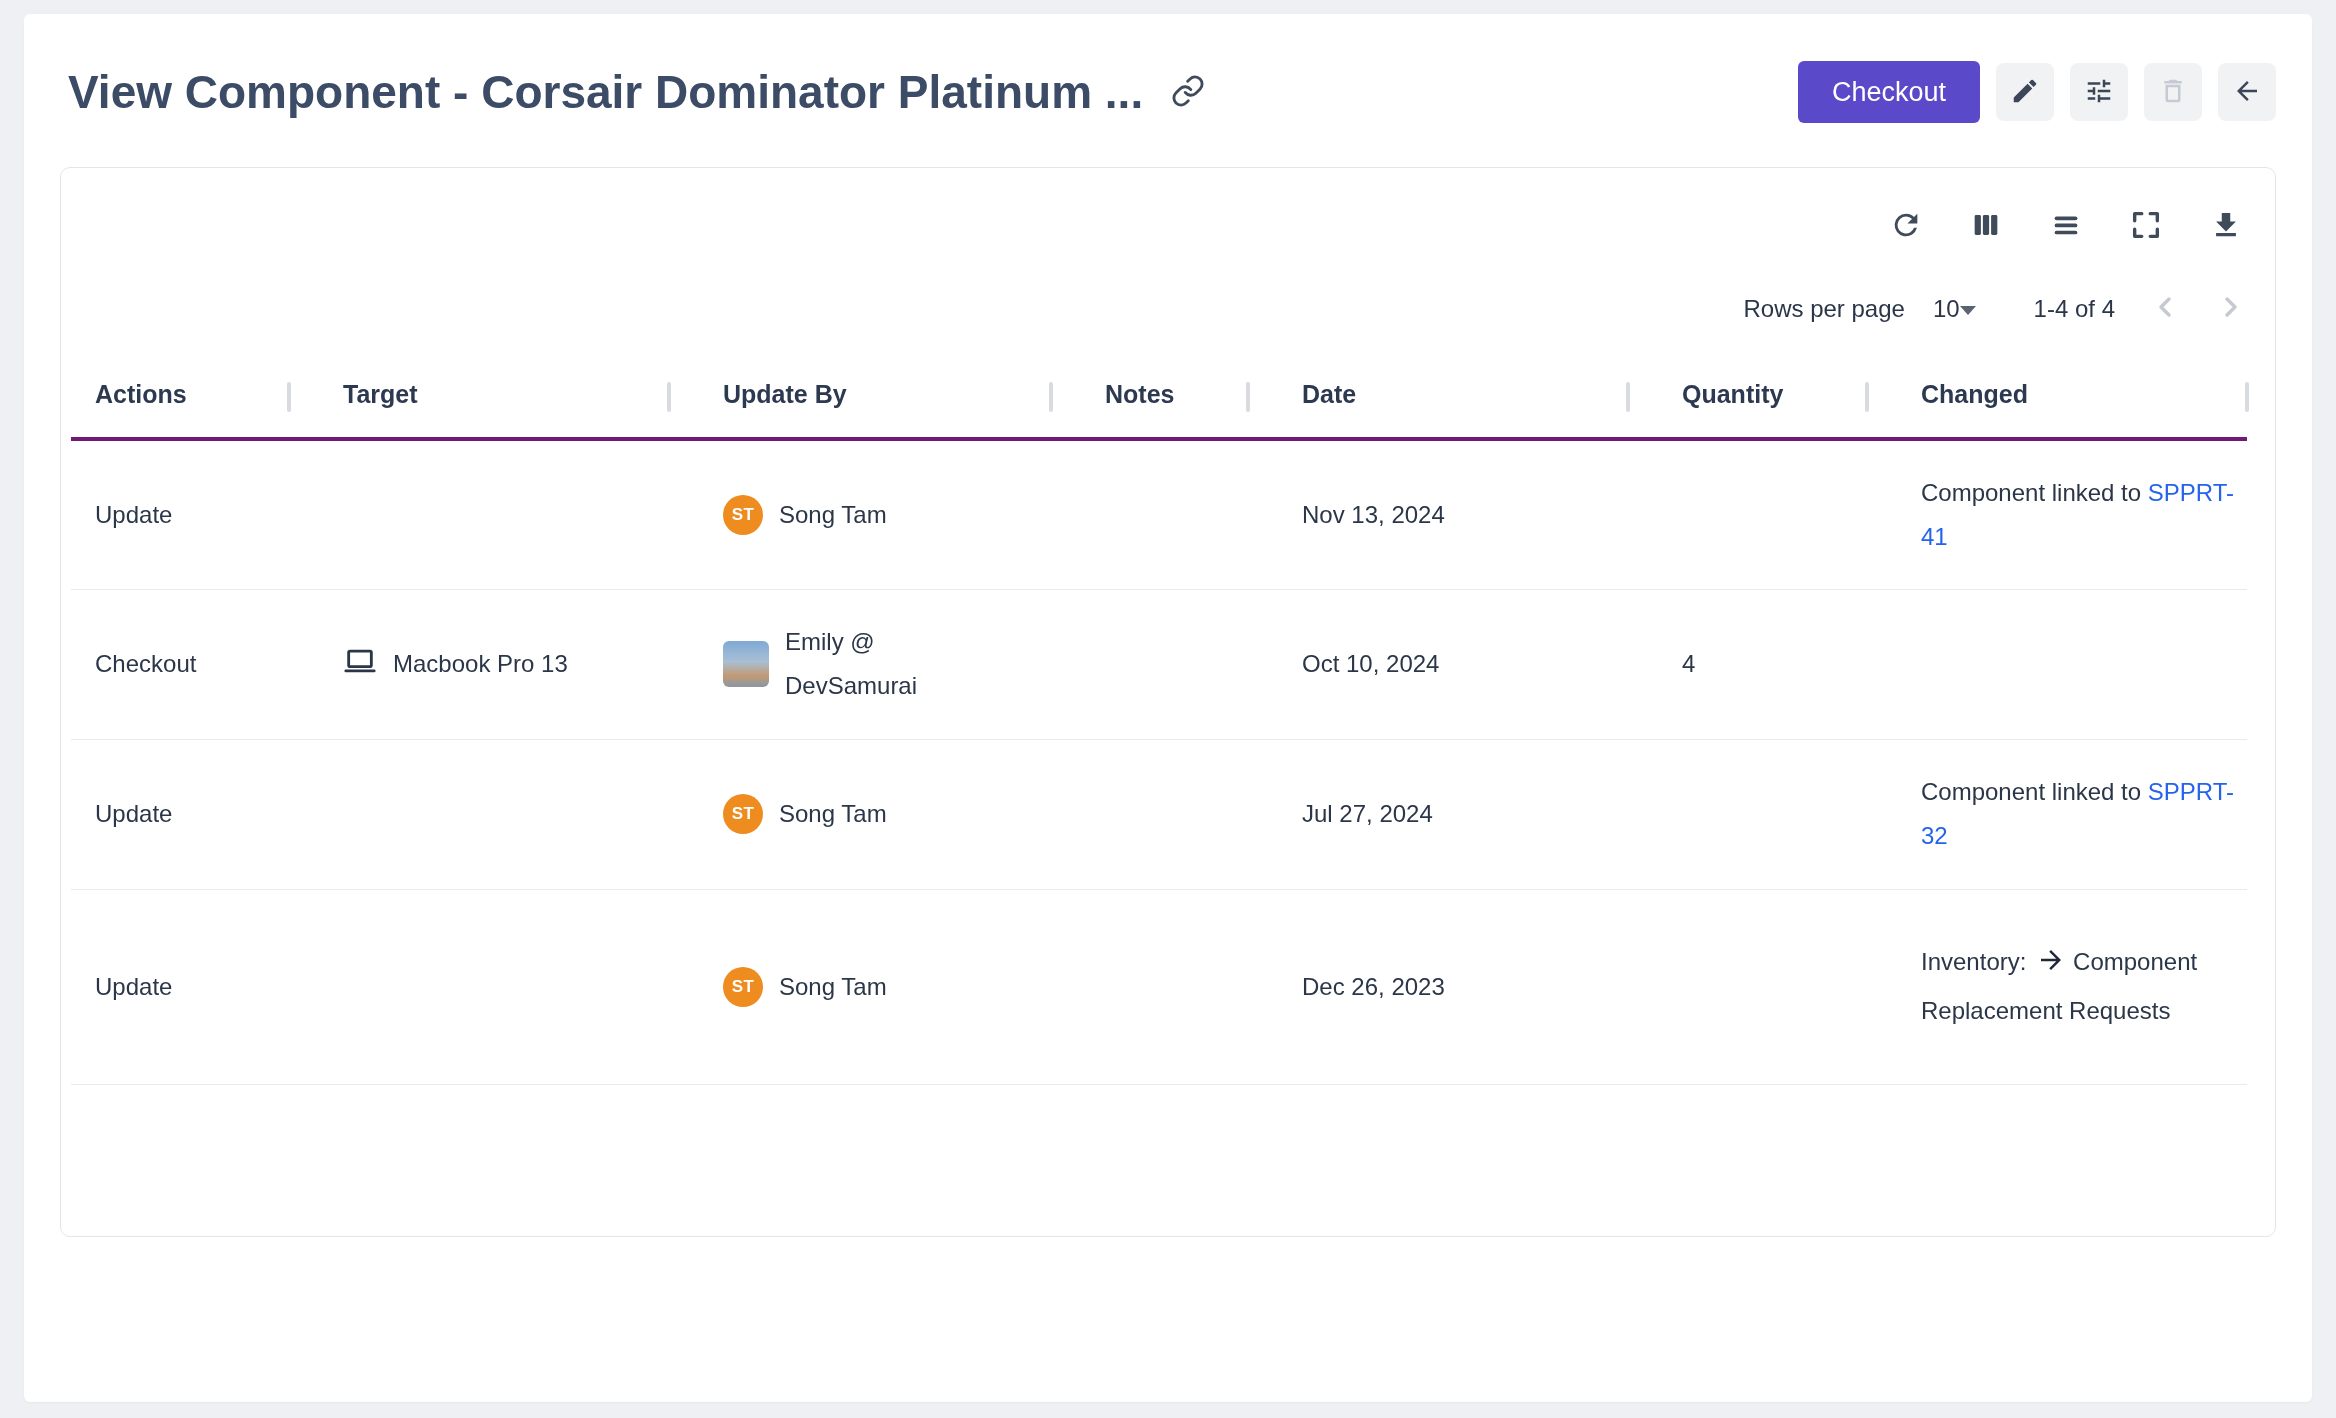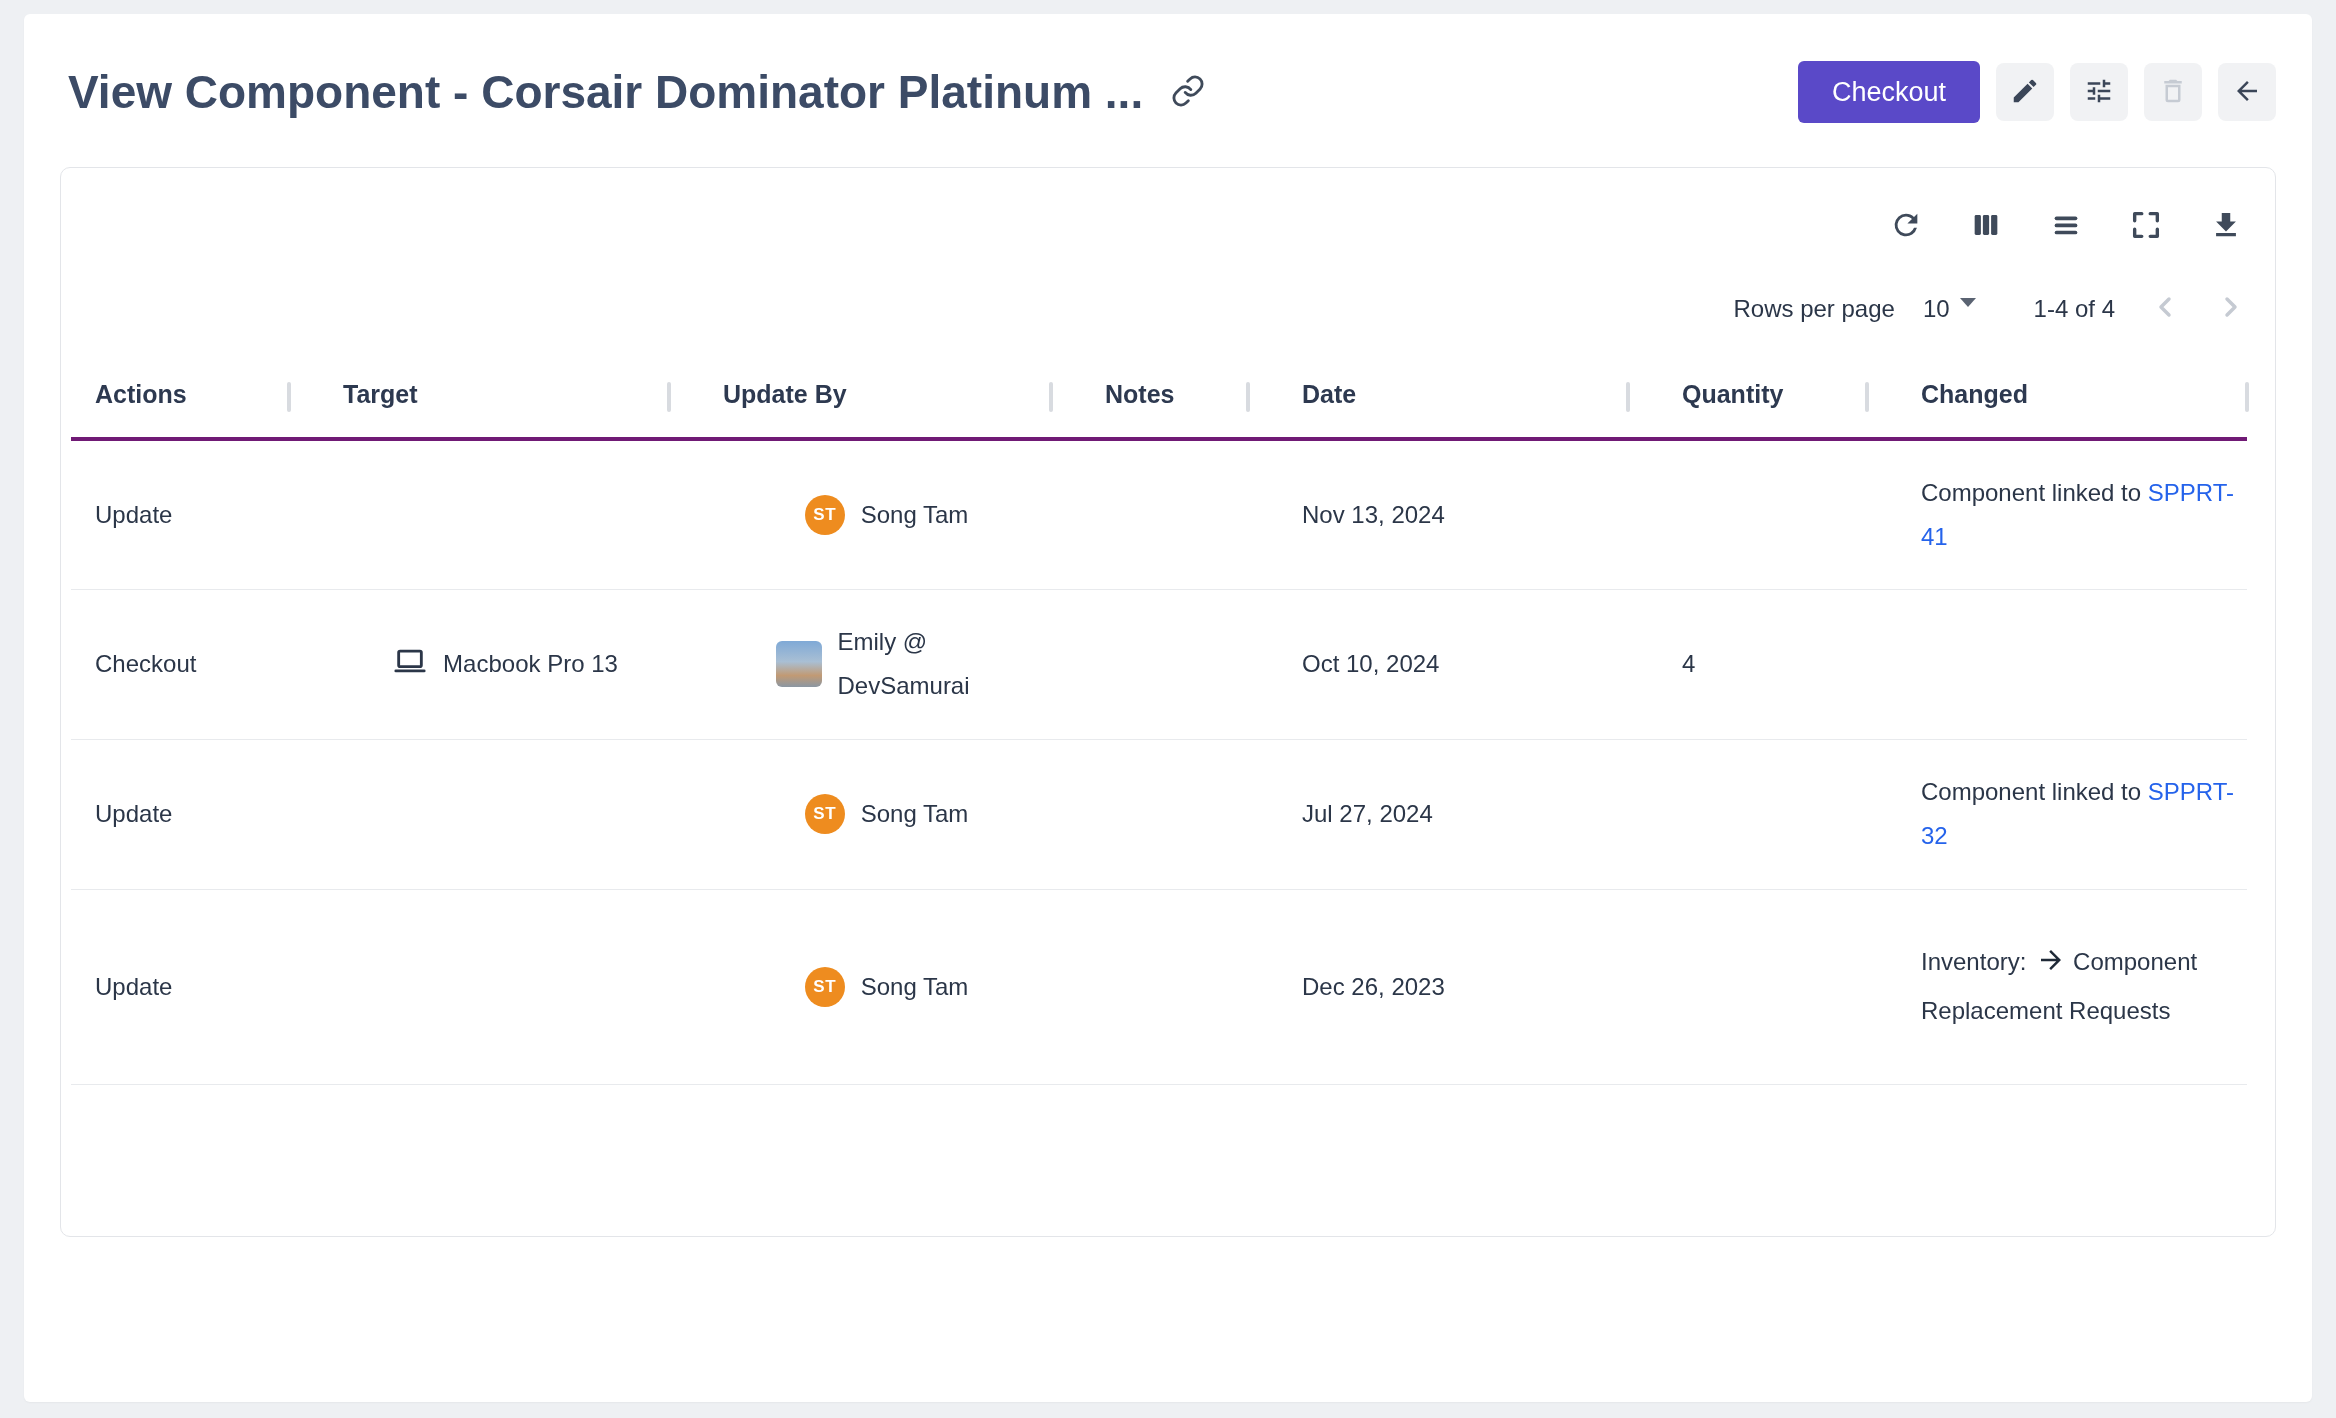--- a/index.html
+++ b/index.html
@@ -63,21 +63,21 @@
     display:flex; justify-content:flex-end; align-items:center;
     gap:46px; padding:40px 32px 0 0;
   }
   .tool-btn { background:none; border:none; padding:0; cursor:pointer; display:flex; }
   .tool-btn svg { width:34px; height:34px; }
   .pagination {
     display:flex; justify-content:flex-end; align-items:center;
     padding:46px 28px 0 0; font-size:24px; color:#2b3648;
   }
   .rpp-label { margin-right:22px; }
-  .rpp-select { display:flex; gap:10px; cursor:pointer; background:none; border:none; font-size:24px; color:#2b3648; font-family:"Liberation Sans", sans-serif; }
+  .rpp-select { display:flex; align-items:center; cursor:pointer; background:none; border:none; font-size:24px; color:#2b3648; font-family:"Liberation Sans", sans-serif; }
   .caret { width:0; height:0; border-left:8px solid transparent; border-right:8px solid transparent; border-top:9px solid #5a6372; margin-top:3px; }
   .range { margin-left:52px; }
   .pg-btn { background:none; border:none; padding:0; margin-left:34px; cursor:default; display:flex; }
   .pg-btn svg { width:32px; height:32px; stroke:#c5cad2; fill:none; stroke-width:2.6; stroke-linecap:round; stroke-linejoin:round; }
   
   table { border-collapse:collapse; table-layout:fixed; width:2176px; margin:54px 0 0 10px; }
   th {
     text-align:left; font-size:25px; font-weight:700; color:#2d3950;
     padding:0 0 28px 54px; position:relative; border-bottom:4px solid #701a75;
     white-space:nowrap;
@@ -86,21 +86,21 @@
   th::after {
     content:""; position:absolute; right:-2px; top:2px;
     width:4px; height:30px; background:#d8dbe0; border-radius:2px;
   }
   td {
     height:150px; vertical-align:middle; padding-left:54px;
     font-size:24px; color:#2b3648; border-bottom:1px solid #e8eaed;
   }
   td:first-child { padding-left:24px; }
   tr.tall td { height:195px; }
-  .cell-flex { display:flex; align-items:center; gap:16px;justify-content:center; }
+  .cell-flex { display:flex; align-items:center; gap:16px; }
   .avatar-initials {
     flex:none; width:40px; height:40px; border-radius:50%;
     background:#ee8c1f; color:#fff; font-size:17px; font-weight:700;
     display:flex; align-items:center; justify-content:center; letter-spacing:.5px;
   }
   .avatar-photo {
     flex:none; width:46px; height:46px; border-radius:6px;
     background:linear-gradient(180deg,#7fa9d6 0%, #a9bfd4 45%, #c19a74 75%, #8b97a3 100%);
   }
   .name-wrap { max-width:160px; line-height:44px; }

